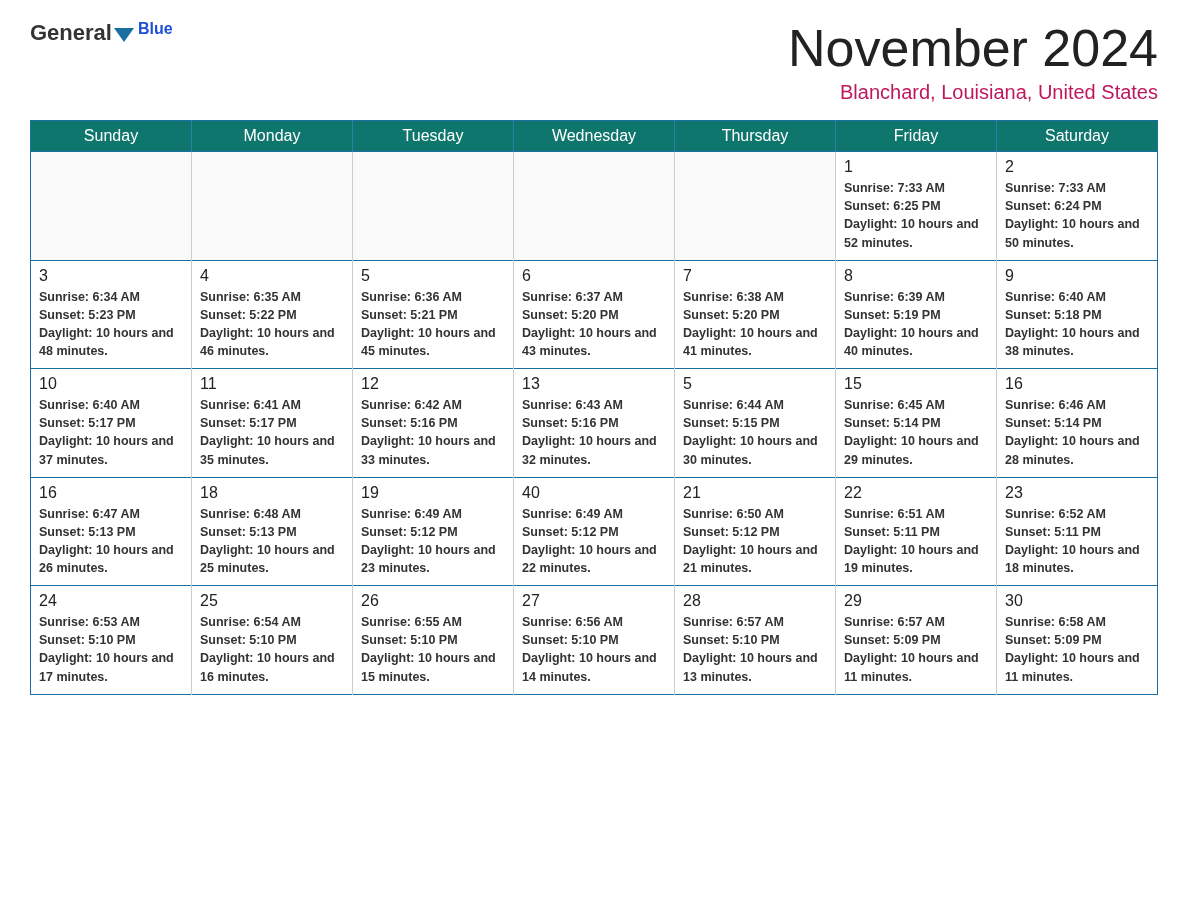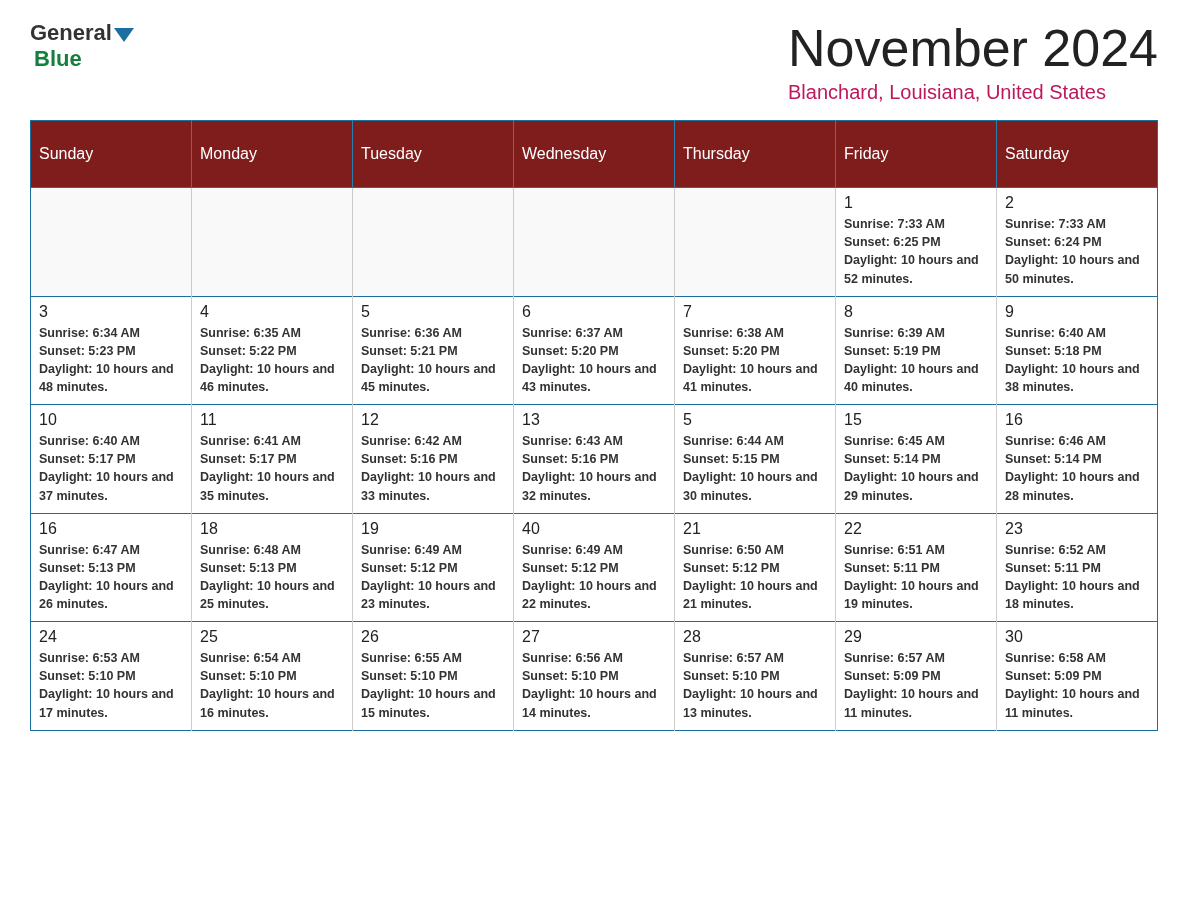--- a/index.html
+++ b/index.html
@@ -11,71 +11,70 @@
       min-height: 918px;
     }
     .header-area {
       display: flex;
       justify-content: space-between;
       align-items: flex-start;
       margin-bottom: 16px;
     }
     .logo {
       display: flex;
-      flex-direction: column;
       align-items: flex-start;
     }
     .logo-general {
       font-size: 22px;
       font-weight: bold;
       color: #333;
       display: flex;
       align-items: center;
     }
     .logo-arrow {
       width: 0;
       height: 0;
       border-left: 10px solid transparent;
       border-right: 10px solid transparent;
       border-top: 14px solid #1a6fa0;
       margin-left: 2px;
       margin-top: 4px;
     }
     .logo-blue {
-      font-size: 22px;
+      font-size: 16px;
       font-weight: bold;
-      color: #15803d;
+      color: #1d4ed8;
       margin-left: 2px;
     }
     .title-area {
-      text-align: left;
+      text-align: right;
     }
     .main-title {
       font-size: 52px;
       font-weight: normal;
       color: #222;
       line-height: 1.1;
     }
     .subtitle {
       font-size: 20px;
       color: #be185d;
       margin-top: 4px;
     }
     .calendar {
       width: 100%;
       border-collapse: collapse;
       border: 1.5px solid #1a6fa0;
     }
     .calendar thead tr th {
-      background-color: #7f1d1d;
+      background-color: #0f766e;
       color: #fff;
       font-size: 16px;
       font-weight: normal;
-      padding: 24px 8px;
-      text-align: left;
+      padding: 6px 8px;
+      text-align: center;
       border-right: 1px solid #2a7fb0;
     }
     .calendar thead tr th:last-child {
       border-right: none;
     }
     .calendar tbody tr td {
       vertical-align: top;
       padding: 6px 8px 8px 8px;
       border-top: 1.5px solid #1a6fa0;
       border-right: 1px solid #ccc;

